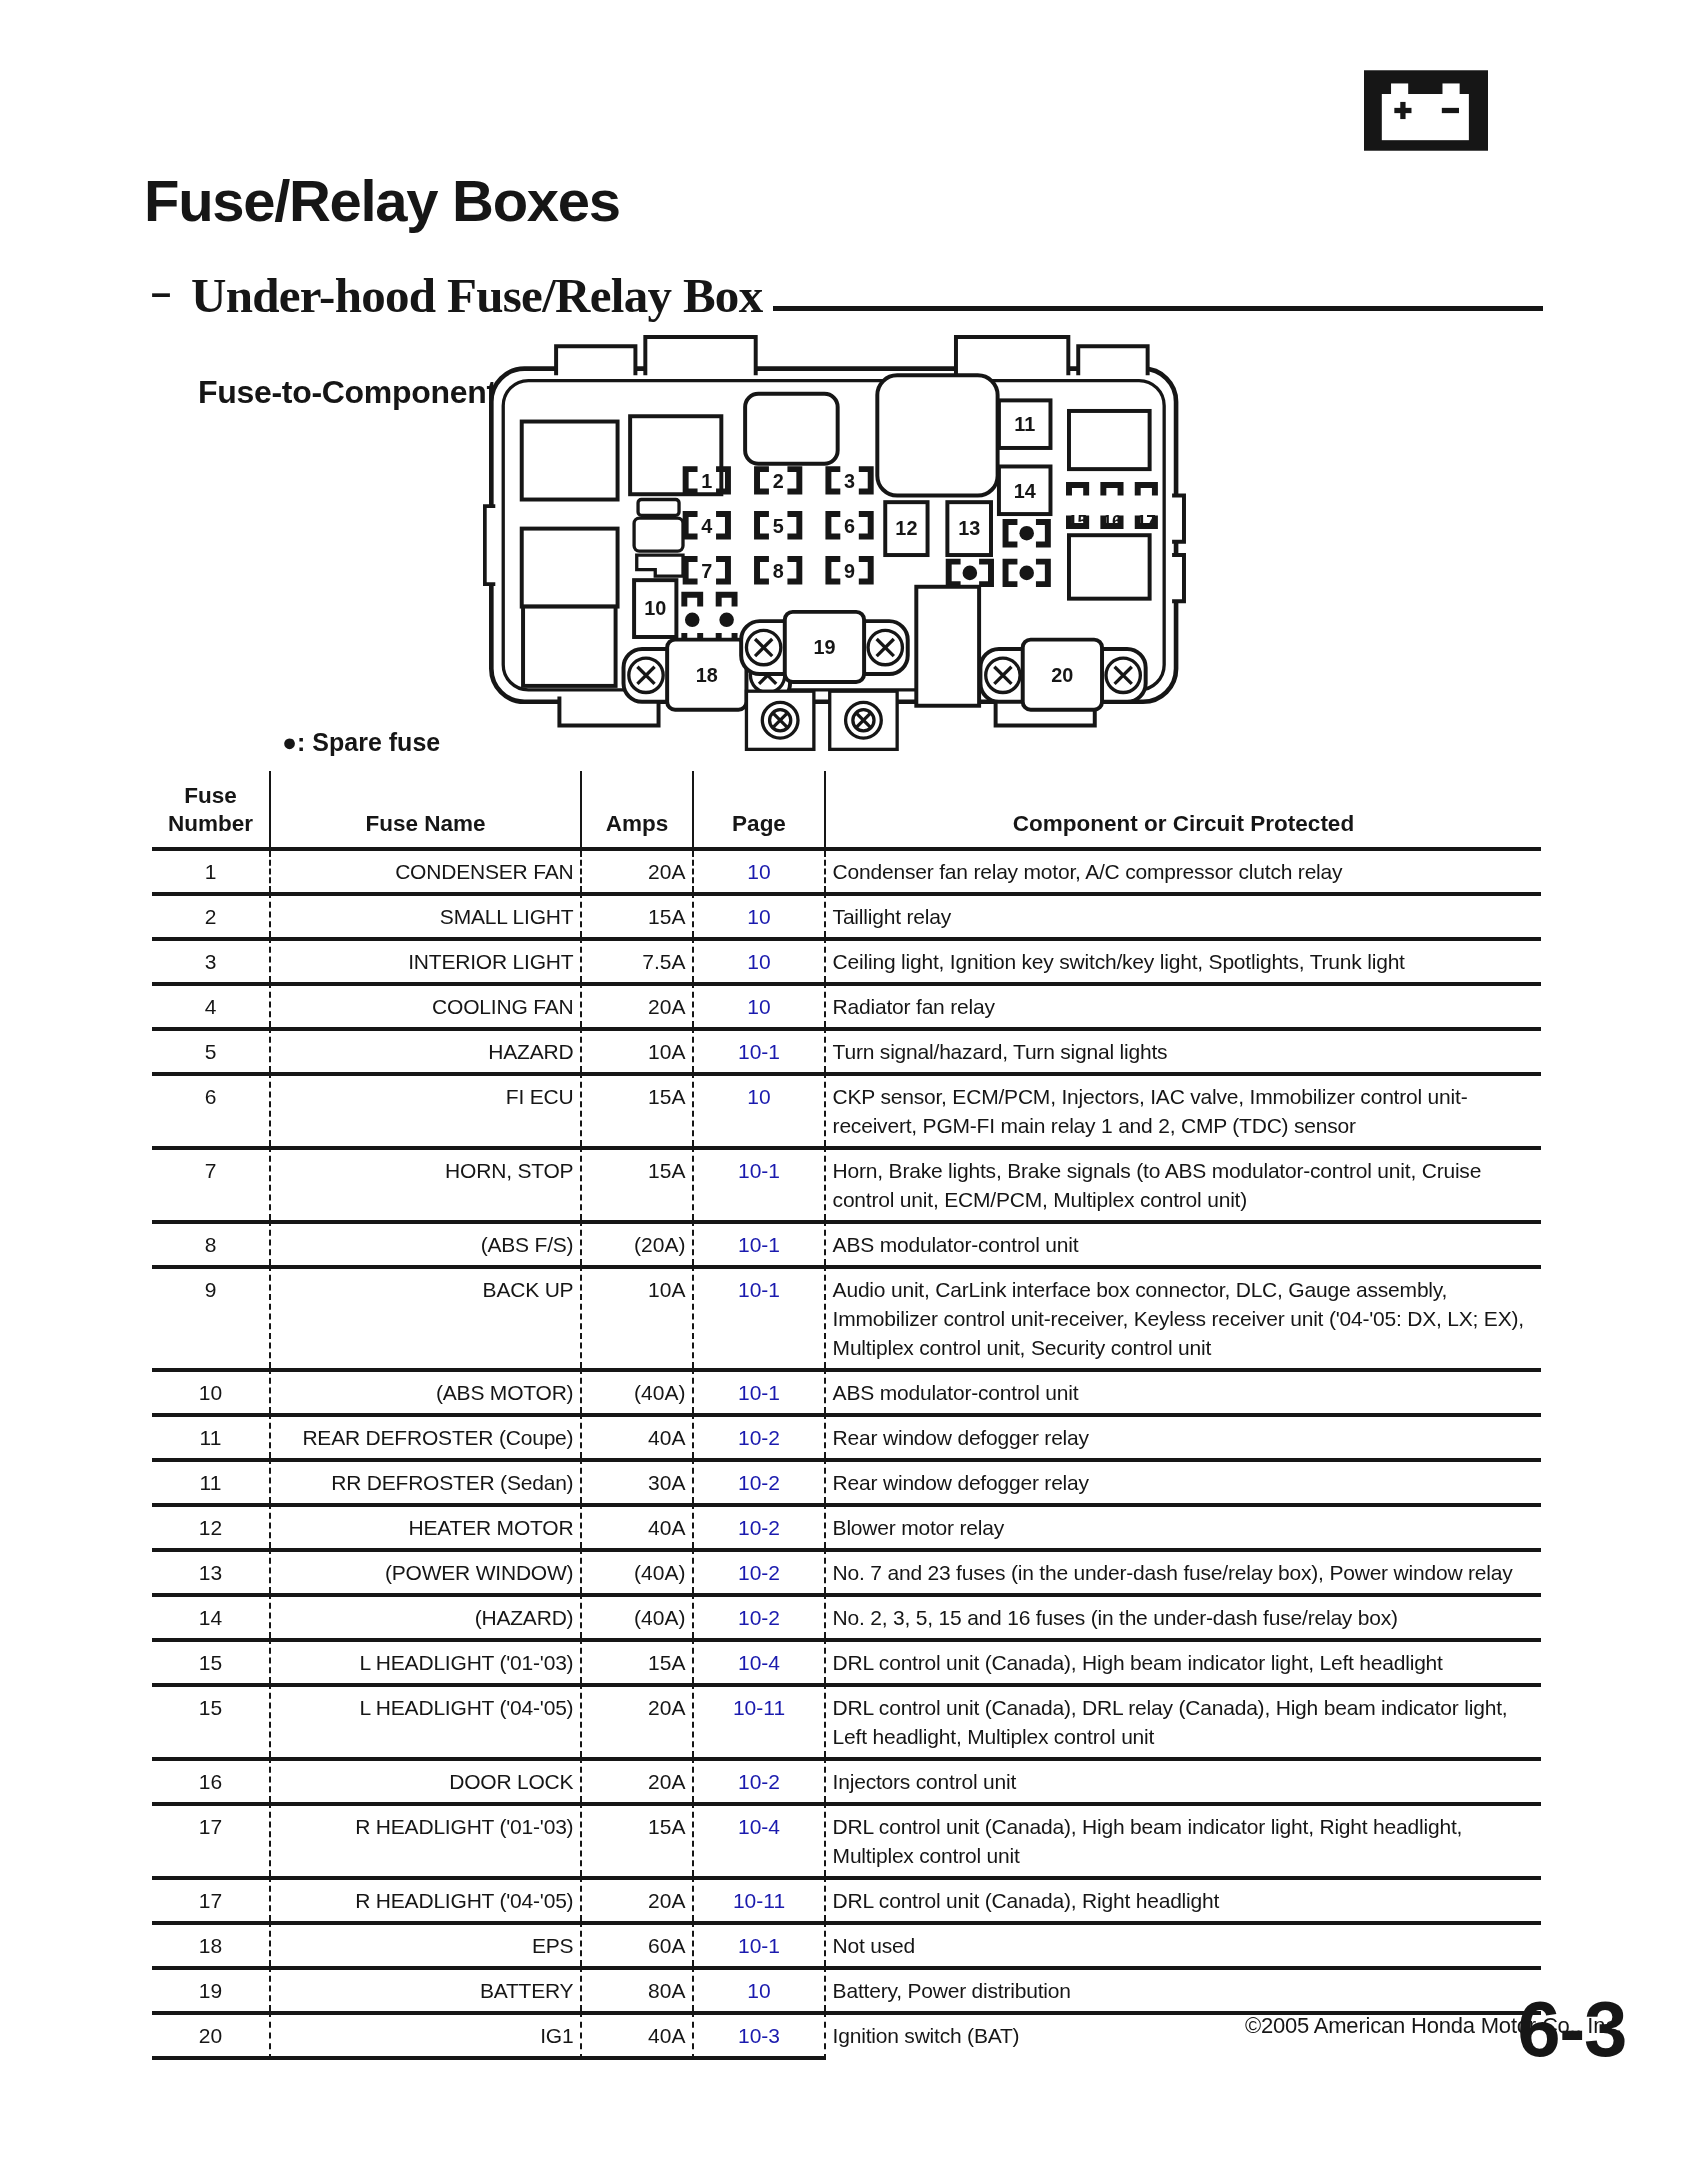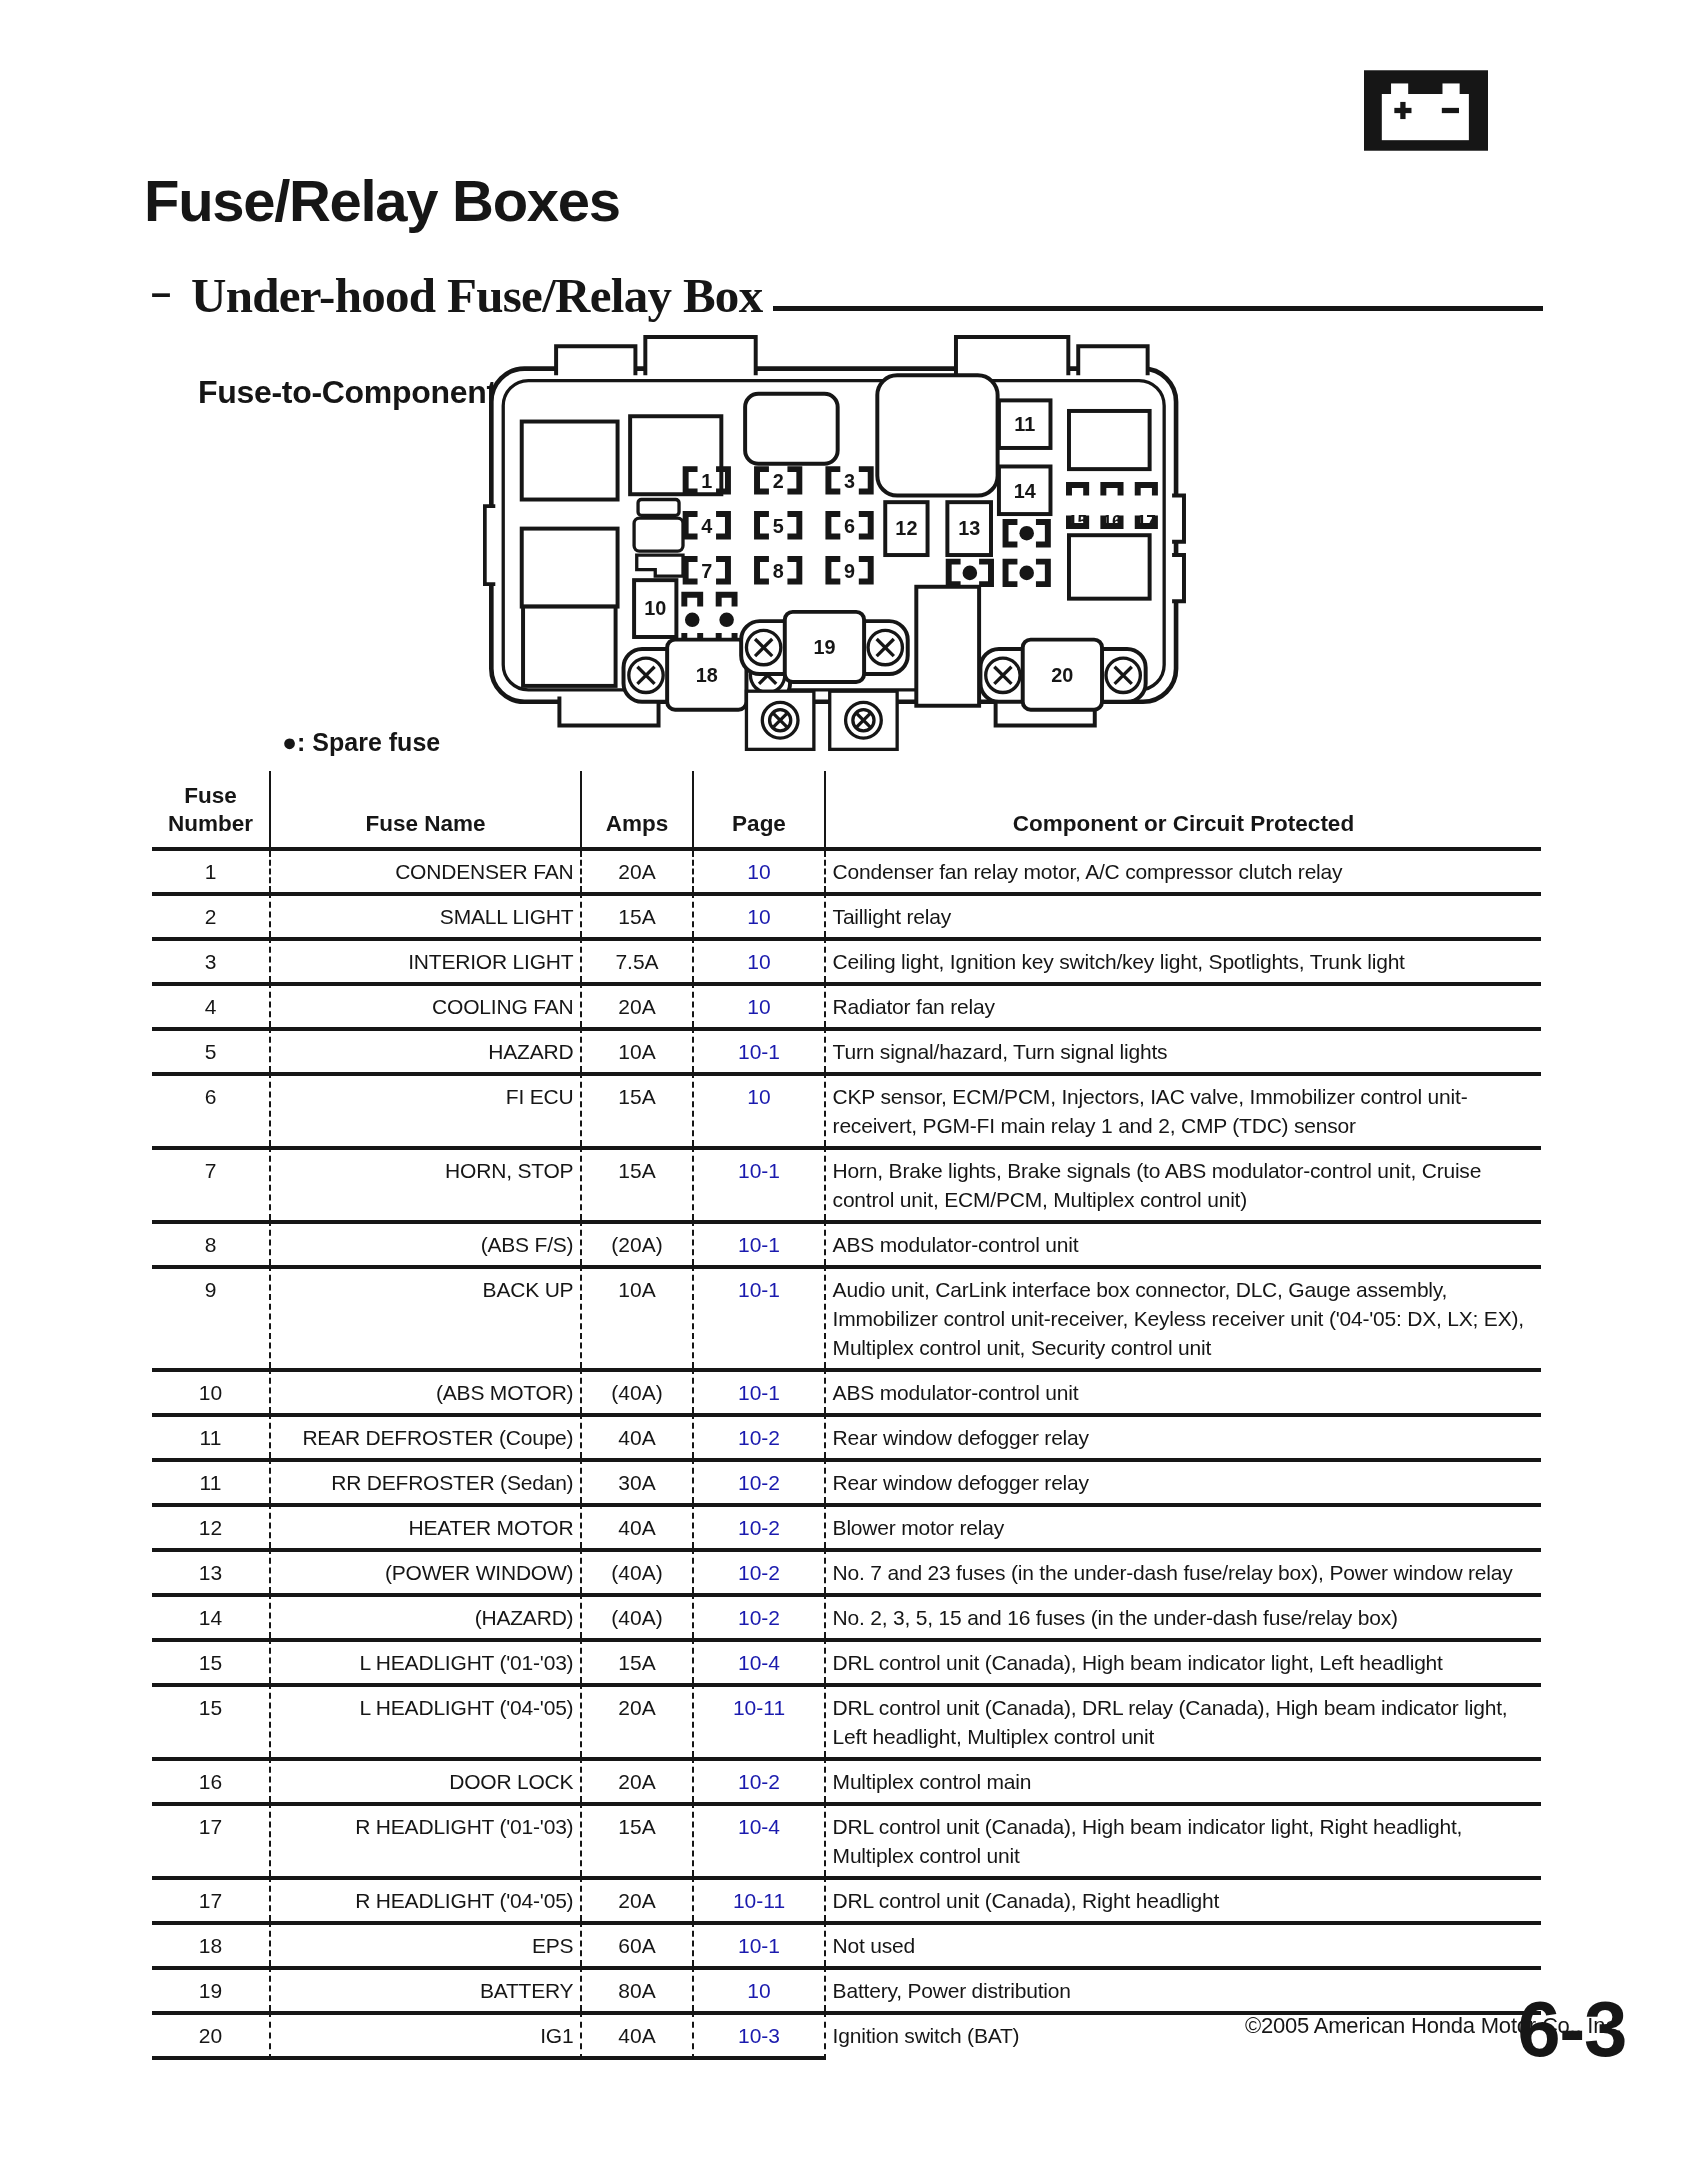--- a/index.html
+++ b/index.html
@@ -65,21 +65,21 @@
 
   table.fuse-table td {
     vertical-align:top;
     padding:6px 6.6px 6px 6.6px;
   }
   table.fuse-table td:not(:last-child) { border-right:2px dashed #161616; }
   table.fuse-table tbody tr + tr td { border-top:4px solid #161616; }
 
   td.cell-num  { text-align:center; }
   td.cell-name { text-align:right; padding-left:20px; letter-spacing:-0.2px; }
-  td.cell-amps { text-align:center; }
+  td.cell-amps { text-align:right; }
   td.cell-page { text-align:center; color:var(--link-color,#1a1aae); }
   td.cell-comp { text-align:left; padding-left:20px; letter-spacing:-0.2px; }
   td.end-border { border-bottom:4px solid #161616; }
 
   
   .copyright {
     right:65px; top:2013px;
     font-size:22px; font-weight:400; letter-spacing:-0.2px;
     white-space:nowrap;
   }
@@ -461,21 +461,21 @@
           <td class="cell-name">L HEADLIGHT ('04-'05)</td>
           <td class="cell-amps">20A</td>
           <td class="cell-page">10-11</td>
           <td class="cell-comp">DRL control unit (Canada), DRL relay (Canada), High beam indicator light, Left headlight, Multiplex control unit</td>
         </tr>
         <tr>
           <td class="cell-num">16</td>
           <td class="cell-name">DOOR LOCK</td>
           <td class="cell-amps">20A</td>
           <td class="cell-page">10-2</td>
-          <td class="cell-comp">Multiplex control main</td>
+          <td class="cell-comp">Injectors control unit</td>
         </tr>
         <tr>
           <td class="cell-num">17</td>
           <td class="cell-name">R HEADLIGHT ('01-'03)</td>
           <td class="cell-amps">15A</td>
           <td class="cell-page">10-4</td>
           <td class="cell-comp">DRL control unit (Canada), High beam indicator light, Right headlight, Multiplex control unit</td>
         </tr>
         <tr>
           <td class="cell-num">17</td>

